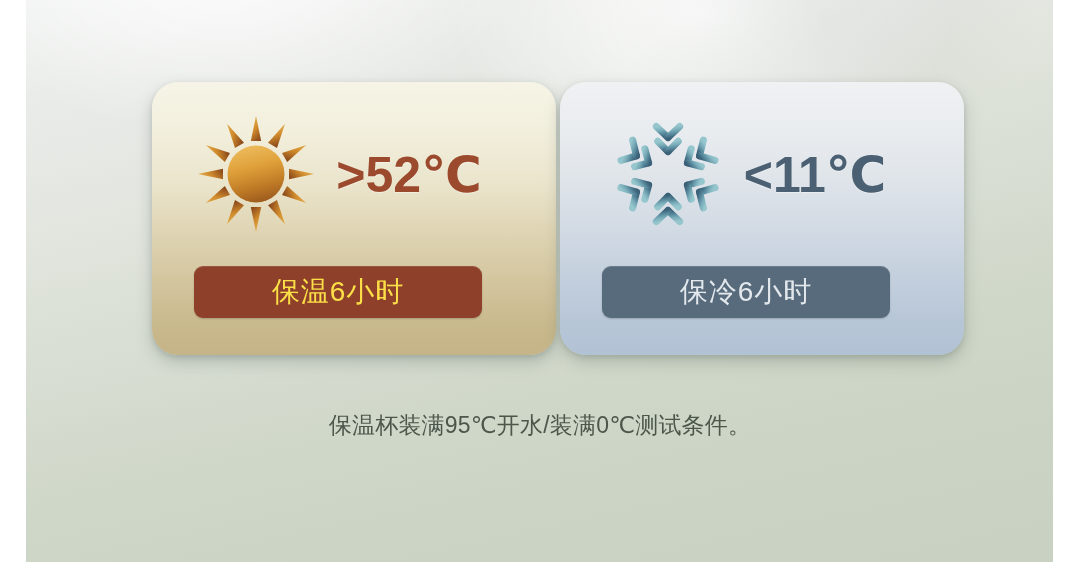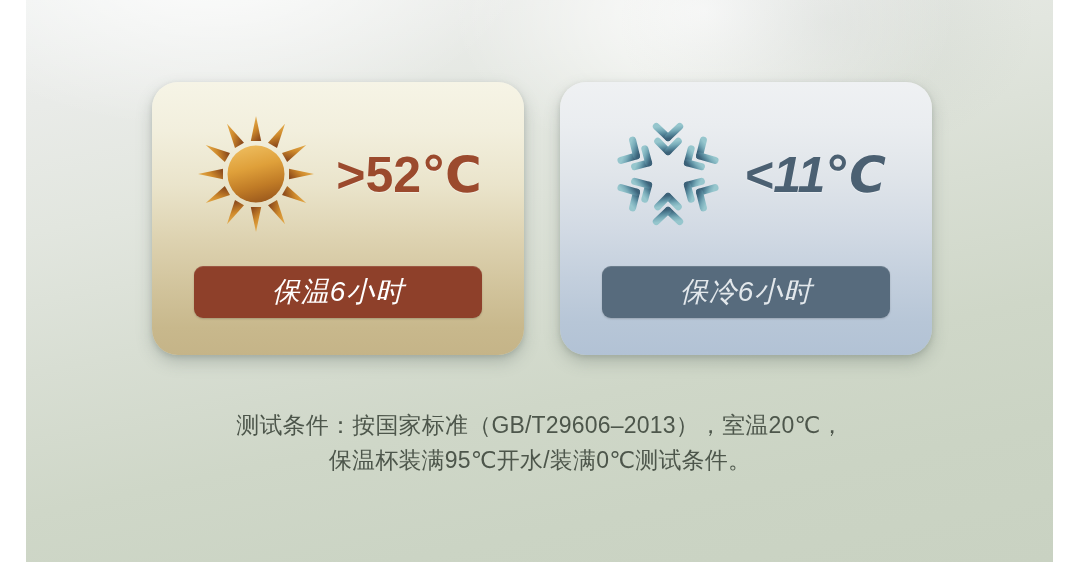--- a/index.html
+++ b/index.html
@@ -59,20 +59,21 @@
   }
   .card {
     position: absolute;
     width: 372px;
     height: 273px;
     border-radius: 26px;
     box-shadow:
       0 7px 16px rgba(80, 95, 85, 0.28),
       0 2px 5px rgba(80, 95, 85, 0.18);
     overflow: hidden;
+    padding-left: 32px;
   }
   .card-warm {
     left: 152px;
     top: 82px;
     background: linear-gradient(180deg,
       #f6f4e6 0%,
       #f2efdd 18%,
       #eae4cb 38%,
       #ddd2b0 58%,
       #d1c39b 76%,
@@ -83,21 +84,20 @@
     left: 560px;
     top: 82px;
     background: linear-gradient(180deg,
       #eff1f3 0%,
       #eaedf0 16%,
       #e0e5ea 34%,
       #d2dae4 54%,
       #c3cfdd 72%,
       #b7c6d7 88%,
       #b2c2d5 100%);
-    font-style: italic;
   }
 
   
   .card-top {
     position: absolute;
     left: 0;
     top: 26px;
     width: 372px;
     height: 132px;
     display: flex;
@@ -140,22 +140,21 @@
     align-items: center;
     justify-content: center;
     font-size: 28px;
     font-weight: 400;
     letter-spacing: 1px;
     box-shadow: inset 0 1px 0 rgba(255,255,255,0.12),
                 0 1px 2px rgba(0,0,0,0.18);
   }
   .pill-warm {
     background: #8e402a;
-    color: #ffffff;
-    font-style: italic;
+    color: #fde047;
   }
   .pill-cool {
     background: #576b7d;
     color: #e3e8ec;
     text-align: right;
   }
 
   
   .caption {
     position: absolute;
@@ -310,17 +309,16 @@
 
         <span class="temp temp-cool">&lt;11℃</span>
       </div>
 
       <div class="pill pill-cool">保冷6小时</div>
     </div>
 
   </div>
 
   <div class="caption">
-    <span class="caption-line">测试条件：按国家标准（GB/T29606–2013），室温20℃，</span>
     <span class="caption-line">保温杯装满95℃开水/装满0℃测试条件。</span>
   </div>
 
 </div>
 
 </body></html>

